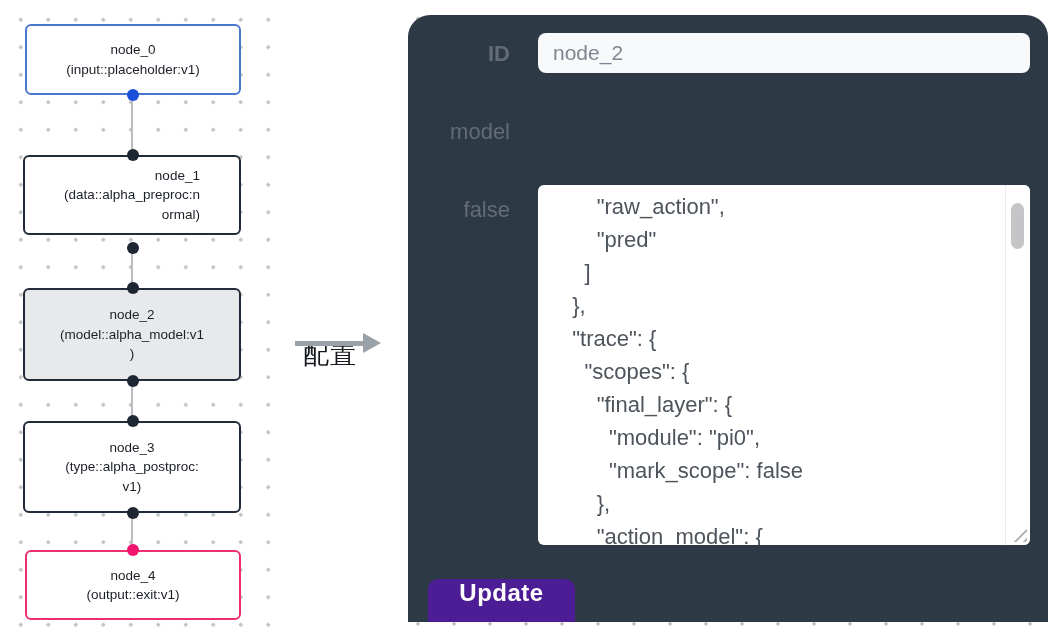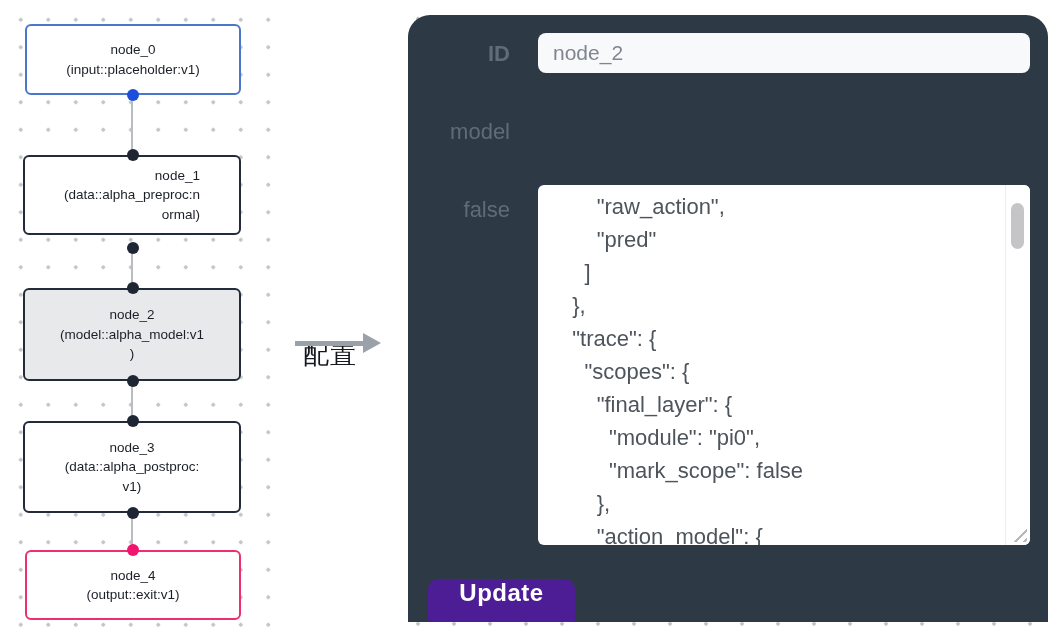--- a/index.html
+++ b/index.html
@@ -205,21 +205,21 @@
 (data::alpha_preproc:n
 ormal)</span>
     </div>
     <div class="flow-node n-selected" style="left:23px;top:288px;width:218px;height:93px;">
       <span>node_2
 (model::alpha_model:v1
 )</span>
     </div>
     <div class="flow-node" style="left:23px;top:421px;width:218px;height:92px;">
       <span>node_3
-(data::alpha_postproc:
+(type::alpha_postproc:
 v1)</span>
     </div>
     <div class="flow-node n-output" style="left:25px;top:550px;width:216px;height:70px;">
       <span>node_4
 (output::exit:v1)</span>
     </div>
 
     <div class="port p-blue" style="top:89px;"></div>
     <div class="port" style="top:149px;"></div>
     <div class="port" style="top:242px;"></div>

